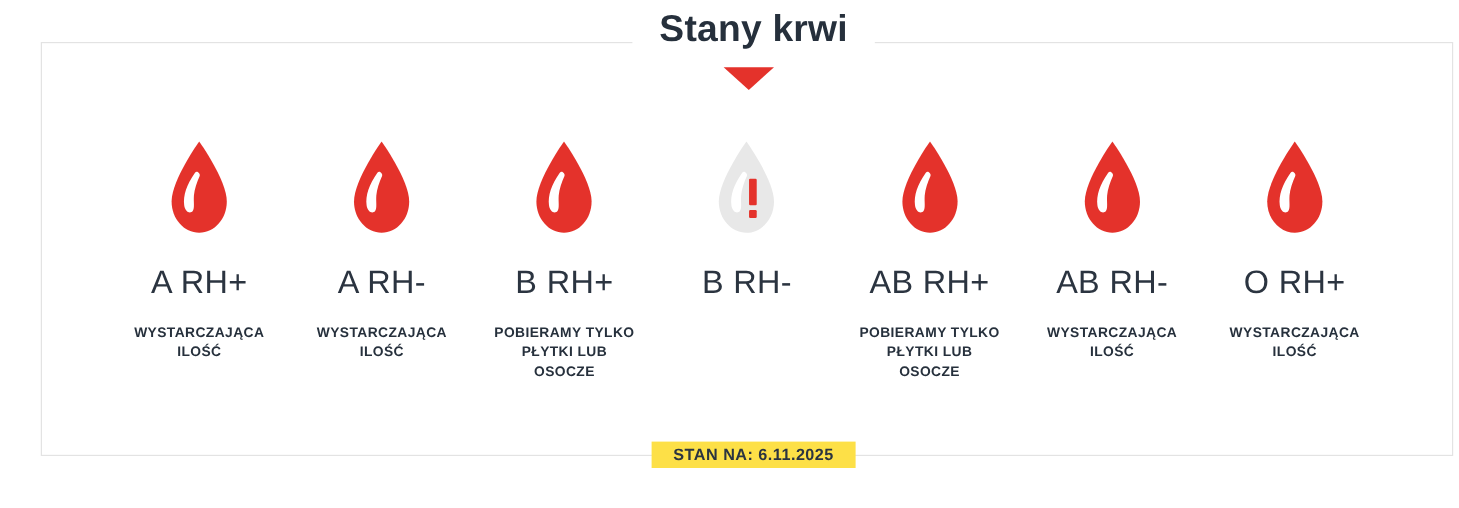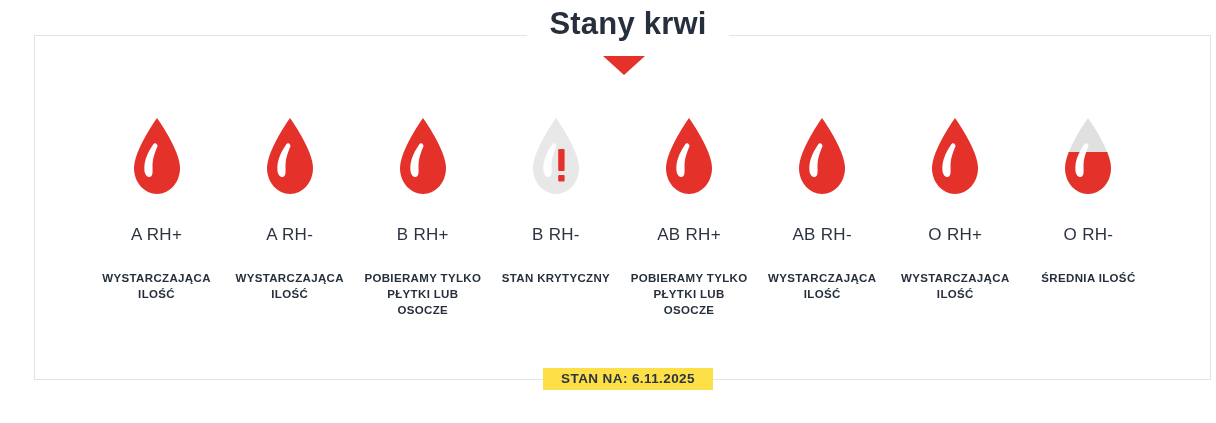--- a/index.html
+++ b/index.html
@@ -97,21 +97,21 @@
 
   .drop-svg {
     display: block;
     width: 46px;
     height: 76px;
     overflow: visible;
   }
 
   .type-label {
     margin-top: 29px;
-    font-size: 17px;
+    font-size: 27px;
     font-weight: 400;
     letter-spacing: 0.3px;
     color: #2b3440;
     line-height: 24px;
     white-space: nowrap;
   }
 
   .status-label {
     margin-top: 23px;
     font-size: 11.5px;
@@ -196,21 +196,20 @@
     <div class="blood-col">
       <div class="drop-wrap">
         <svg class="drop-svg" viewBox="0 0 46 76" xmlns="http://www.w3.org/2000/svg">
           <path d="M23 0 C23 0 46 32 46 50 C46 64.4 35.7 76 23 76 C10.3 76 0 64.4 0 50 C0 32 23 0 23 0 Z" fill="#e8e8e8"></path>
           <path d="M19.5 26 C12.5 36 9.5 45 10.5 53 C11.2 58.6 15.5 60.5 17.6 57.8 C19.4 55.5 18.2 50.5 18.6 45 C19 39.8 21.1 33.6 23.4 28.6 C24.2 26.9 21.2 23.6 19.5 26 Z" fill="#ffffff"></path>
           <rect x="25.2" y="31" width="6.4" height="22" rx="1" fill="#e4322b"></rect>
           <rect x="25.2" y="57" width="6.4" height="6.6" rx="1" fill="#e4322b"></rect>
         </svg>
       </div>
       <div class="type-label">B RH-</div>
-      <div class="status-label">STAN KRYTYCZNY</div>
     </div>
 
     <div class="blood-col">
       <div class="drop-wrap">
         <svg class="drop-svg" viewBox="0 0 46 76" xmlns="http://www.w3.org/2000/svg">
           <path d="M23 0 C23 0 46 32 46 50 C46 64.4 35.7 76 23 76 C10.3 76 0 64.4 0 50 C0 32 23 0 23 0 Z" fill="#e4322b"></path>
           <path d="M19.5 26 C12.5 36 9.5 45 10.5 53 C11.2 58.6 15.5 60.5 17.6 57.8 C19.4 55.5 18.2 50.5 18.6 45 C19 39.8 21.1 33.6 23.4 28.6 C24.2 26.9 21.2 23.6 19.5 26 Z" fill="#ffffff"></path>
         </svg>
       </div>
       <div class="type-label">AB RH+</div>
@@ -232,38 +231,20 @@
       <div class="drop-wrap">
         <svg class="drop-svg" viewBox="0 0 46 76" xmlns="http://www.w3.org/2000/svg">
           <path d="M23 0 C23 0 46 32 46 50 C46 64.4 35.7 76 23 76 C10.3 76 0 64.4 0 50 C0 32 23 0 23 0 Z" fill="#e4322b"></path>
           <path d="M19.5 26 C12.5 36 9.5 45 10.5 53 C11.2 58.6 15.5 60.5 17.6 57.8 C19.4 55.5 18.2 50.5 18.6 45 C19 39.8 21.1 33.6 23.4 28.6 C24.2 26.9 21.2 23.6 19.5 26 Z" fill="#ffffff"></path>
         </svg>
       </div>
       <div class="type-label">O RH+</div>
       <div class="status-label">WYSTARCZAJĄCA ILOŚĆ</div>
     </div>
 
-    <div class="blood-col">
-      <div class="drop-wrap">
-        <svg class="drop-svg" viewBox="0 0 46 76" xmlns="http://www.w3.org/2000/svg">
-          <defs>
-            <clipPath id="dropClipHalf">
-              <path d="M23 0 C23 0 46 32 46 50 C46 64.4 35.7 76 23 76 C10.3 76 0 64.4 0 50 C0 32 23 0 23 0 Z"></path>
-            </clipPath>
-          </defs>
-          <g clip-path="url(#dropClipHalf)">
-            <rect x="0" y="0" width="46" height="76" fill="#e0e0e0"></rect>
-            <rect x="0" y="34" width="46" height="42" fill="#e4322b"></rect>
-          </g>
-          <path d="M19.5 26 C12.5 36 9.5 45 10.5 53 C11.2 58.6 15.5 60.5 17.6 57.8 C19.4 55.5 18.2 50.5 18.6 45 C19 39.8 21.1 33.6 23.4 28.6 C24.2 26.9 21.2 23.6 19.5 26 Z" fill="#ffffff"></path>
-        </svg>
-      </div>
-      <div class="type-label">O RH-</div>
-      <div class="status-label">ŚREDNIA ILOŚĆ</div>
-    </div>
 
   </div>
 
   <div class="footer">
     <span class="footer-text">STAN NA: 6.11.2025</span>
   </div>
 
 </div>
 
 </body></html>

